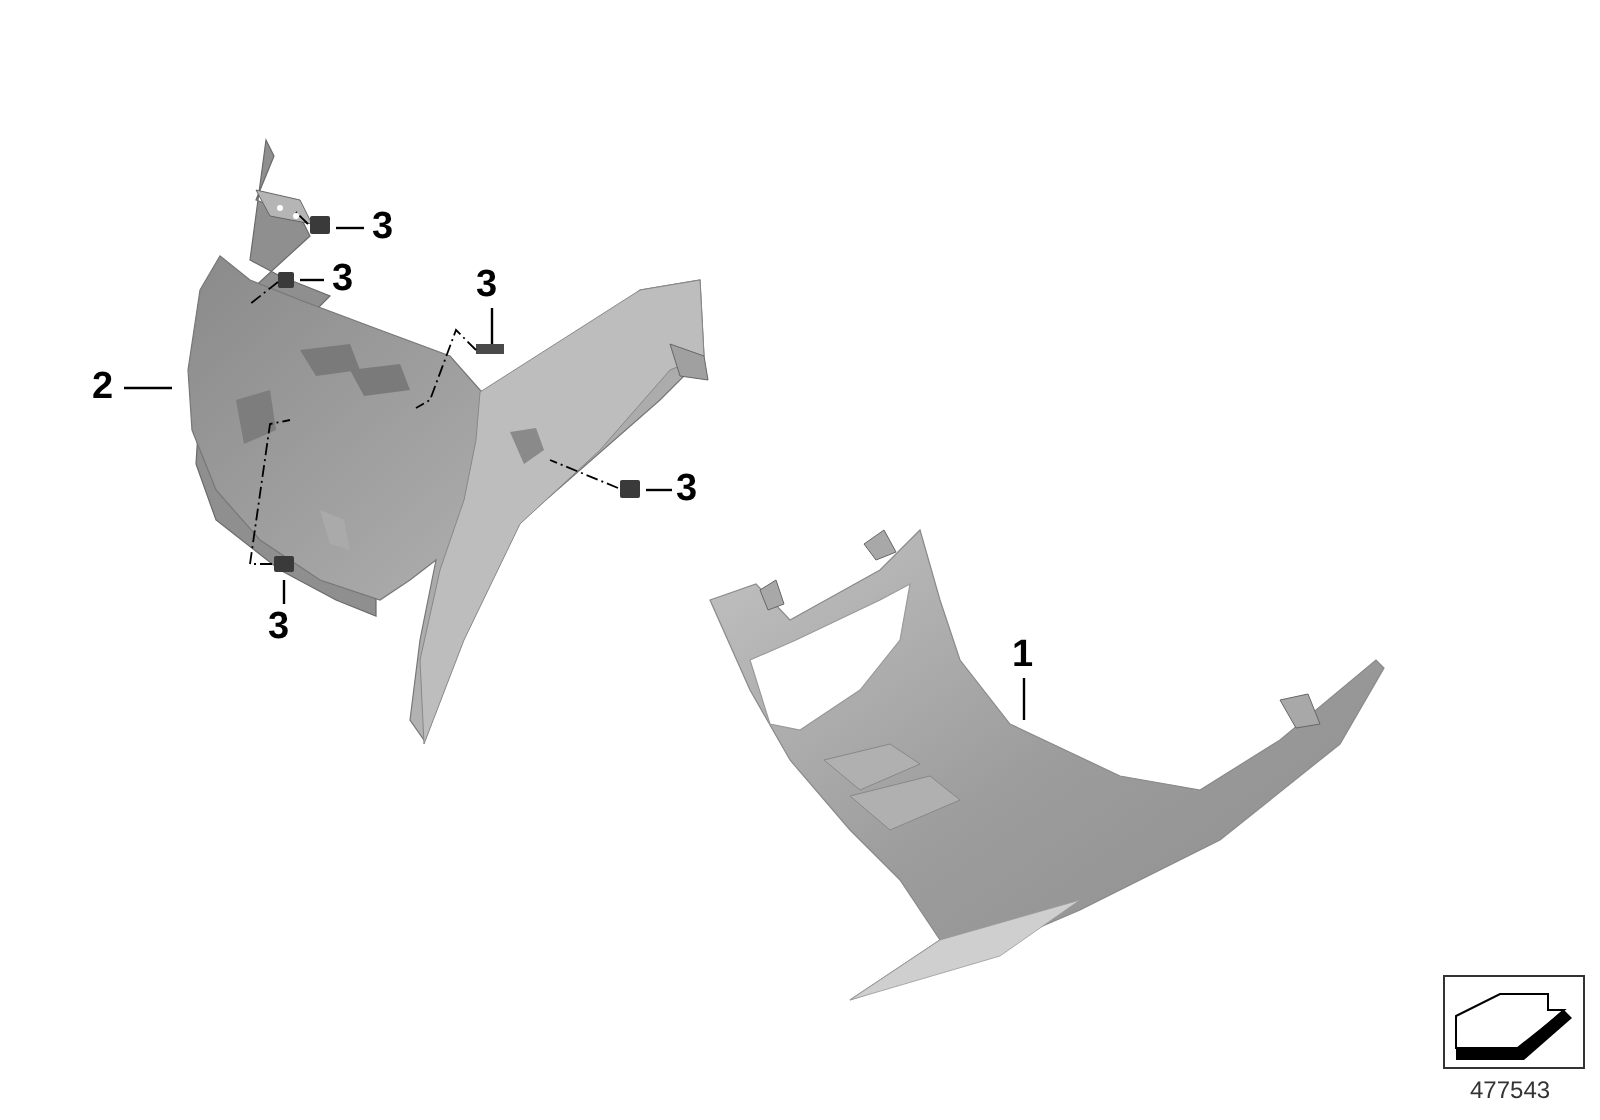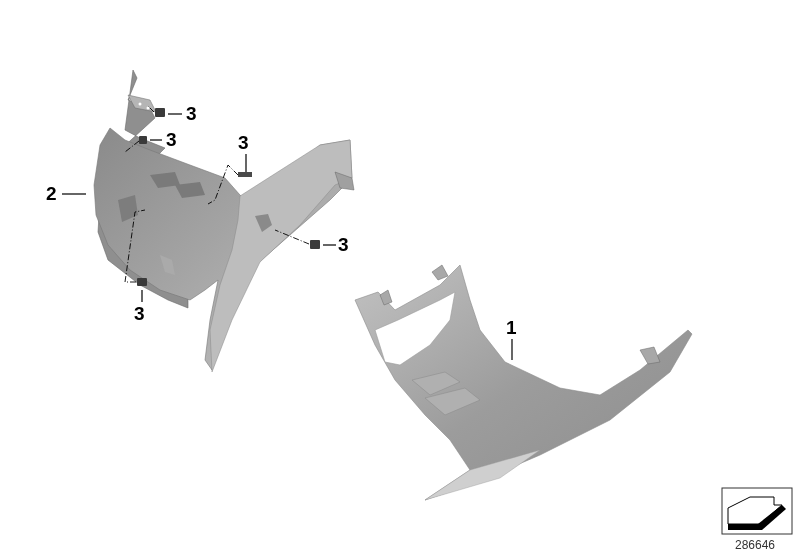--- a/index.html
+++ b/index.html
@@ -106,13 +106,13 @@
 </div>
 
 <div class="callout" style="left:186px;top:104px;">3</div>
 <div class="callout" style="left:166px;top:130px;">3</div>
 <div class="callout" style="left:238px;top:133px;">3</div>
 <div class="callout" style="left:46px;top:184px;">2</div>
 <div class="callout" style="left:338px;top:235px;">3</div>
 <div class="callout" style="left:134px;top:304px;">3</div>
 <div class="callout" style="left:506px;top:318px;">1</div>
 
-<div class="diagram-id">286646</div>
+<div class="diagram-id">477543</div>
 
 </body></html>

